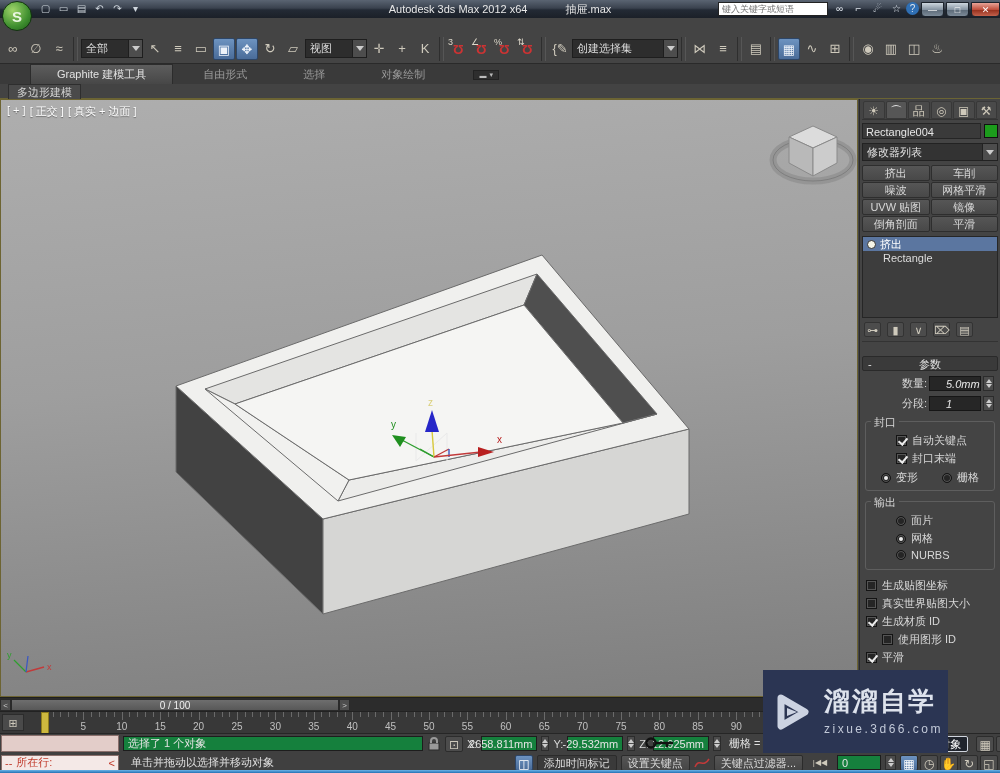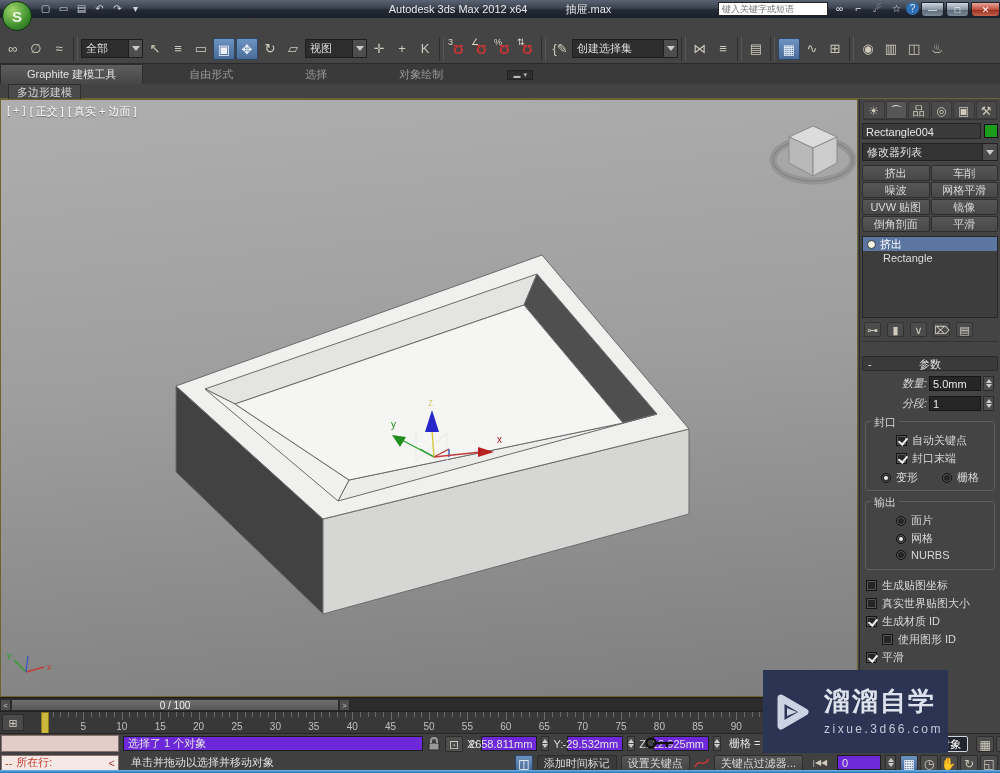--- a/index.html
+++ b/index.html
@@ -41,21 +41,21 @@
     color:#ddd;flex:none;position:relative;padding-left:4px;font-size:11px;}
   .dd .arrowbox{position:absolute;right:0;top:0;width:14px;height:17px;background:#4d4d4d;
     border-left:1px solid #1e1e1e;display:flex;align-items:center;justify-content:center;}
   .tri-d{width:0;height:0;border-left:4px solid transparent;border-right:4px solid transparent;border-top:5px solid #ccc;}
   .snapw{position:relative;width:22px;height:22px;flex:none;text-align:center;}
   .snapw .m{color:#c33;font-weight:bold;font-size:13px;line-height:22px;display:inline-block;transform:rotate(180deg);}
   .snapw .g{position:absolute;left:1px;top:-1px;font-size:9px;color:#ded9cb;}
 
   
   #ribbontabs{position:absolute;left:0;top:64px;width:1000px;height:20px;background:#3a3a3a;
-    display:flex;align-items:flex-end;gap:20px;}
+    display:flex;align-items:flex-end;padding-left:30px;gap:4px;}
   .rtab{padding:2px 26px;font-size:11px;color:#9a9a9a;}
   .rtab.active{background:linear-gradient(#5d5d5d,#474747);border:1px solid #2c2c2c;border-bottom:none;color:#e2e2e2;}
   #ribbon-min{margin-left:18px;margin-bottom:4px;width:26px;height:10px;background:#2e2e2e;border:1px solid #222;
     display:flex;align-items:center;justify-content:center;gap:3px;color:#bbb;font-size:7px;}
   #ribbonsub{position:absolute;left:0;top:84px;width:1000px;height:15px;background:#434343;border-bottom:1px solid #6b6434;}
   #ribbonsub .stab{display:inline-block;margin-left:8px;padding:0 8px;font-size:11px;color:#d5d5d5;
     border:1px solid #2e2e2e;border-bottom:none;background:#4a4a4a;height:15px;line-height:15px;}
 
   
   #viewport{position:absolute;left:0;top:99px;width:858px;height:598px;
@@ -86,22 +86,22 @@
   .stkrow{height:14px;display:flex;align-items:center;gap:4px;padding-left:4px;color:#ddd;font-size:11px;}
   .stkrow.sel{background:#5b76a0;color:#fff;}
   .stkrow .bulb{width:9px;height:9px;border-radius:50%;background:#f5f5e8;border:1px solid #333;flex:none;}
   .stkrow.child{padding-left:20px;}
   #stacktools{display:flex;gap:6px;margin-top:3px;padding:1px 2px;border-bottom:1px solid #333;padding-bottom:4px;}
   #stacktools span{width:17px;height:15px;line-height:15px;text-align:center;color:#cfcabc;font-size:11px;background:#4c4c4c;border:1px solid #333;border-radius:2px;}
   .rollout{margin-top:14px;height:15px;background:#3a3a3a;border:1px solid #2a2a2a;border-radius:2px;
     text-align:center;color:#e2e2e2;position:relative;line-height:14px;font-size:11px;}
   .rollout .minus{position:absolute;left:5px;top:0;}
   .prow{display:flex;justify-content:flex-end;align-items:center;gap:2px;margin-top:5px;padding-right:4px;}
-  .plabel{color:#d8d8d8;font-style:italic;}
-  .nval{width:52px;height:15px;line-height:15px;background:#262626;border:1px solid #161616;color:#e8e8e8;padding:0 3px;font-size:11px;}
+  .plabel{color:#d8d8d8;}
+  .nval{width:52px;height:15px;line-height:15px;background:#262626;border:1px solid #161616;color:#e8e8e8;padding:0 16px;font-size:11px;font-style:italic;}
   .spin{width:11px;height:15px;display:flex;flex-direction:column;justify-content:space-between;padding:2px 0;
     background:#4c4c4c;border:1px solid #2c2c2c;align-items:center;}
   .spin i{display:block;width:0;height:0;border-left:3px solid transparent;border-right:3px solid transparent;}
   .spin i.up{border-bottom:4px solid #ccc;}
   .spin i.dn{border-top:4px solid #ccc;}
   .grp{border:1px solid #5e5e5e;border-radius:3px;margin:10px 3px 0;padding:8px 4px 5px;position:relative;}
   .grp>.gl{position:absolute;top:-7px;left:5px;background:#444;padding:0 3px;color:#d8d8d8;}
   .ckrow{display:flex;align-items:center;gap:5px;margin:3px 0 3px 26px;color:#d8d8d8;}
   .ckrow.left{margin-left:4px;}
   .ckrow.indent{margin-left:20px;}
@@ -129,21 +129,21 @@
 
   
   #statusbar{position:absolute;left:0;top:733px;width:1000px;height:38px;background:#404040;border-top:1px solid #262626;}
   .srow{position:absolute;left:0;width:1000px;height:19px;display:flex;align-items:center;gap:4px;}
   #srow1{top:0;}
   #srow2{top:19px;}
   #listener-top{width:118px;height:17px;background:#e3cdc9;border:1px solid #8a6f6b;margin-left:1px;flex:none;}
   #listener-bot{width:118px;height:16px;background:#f4e9e7;border:1px solid #8a6f6b;margin-left:1px;flex:none;
     color:#c03a2b;font-size:11px;display:flex;align-items:center;gap:4px;padding:0 3px;}
   #listener-bot .lar{margin-left:auto;}
-  .sfield{height:15px;background:#6d28d9;border:1px solid #1d1d1d;color:#e4e4e4;display:flex;align-items:center;padding:0 4px;font-size:11px;}
+  .sfield{height:15px;background:#15803d;border:1px solid #1d1d1d;color:#e4e4e4;display:flex;align-items:center;padding:0 4px;font-size:11px;}
   #selstatus{width:300px;flex:none;}
   .axlabel{color:#d8d8d8;flex:none;}
   .sval{width:56px;flex:none;justify-content:flex-end;}
   #gridlabel{flex:none;color:#e0e0e0;margin-left:4px;}
   .sbtn{height:16px;line-height:15px;padding:0 6px;background:linear-gradient(#555,#464646);
     border:1px solid #2b2b2b;color:#ddd;font-size:11px;flex:none;border-radius:2px;}
   .sbtn.hl{background:#20242c;border:1px solid #cfd4dc;color:#fff;}
   .sicon{width:18px;height:16px;line-height:16px;text-align:center;color:#cfcabc;font-size:12px;flex:none;}
   .sicon.blue{background:linear-gradient(#6d93c0,#4a6c99);border:1px solid #2d4668;border-radius:2px;color:#fff;}
   #keysvg{position:absolute;left:645px;top:737px;z-index:3;}

